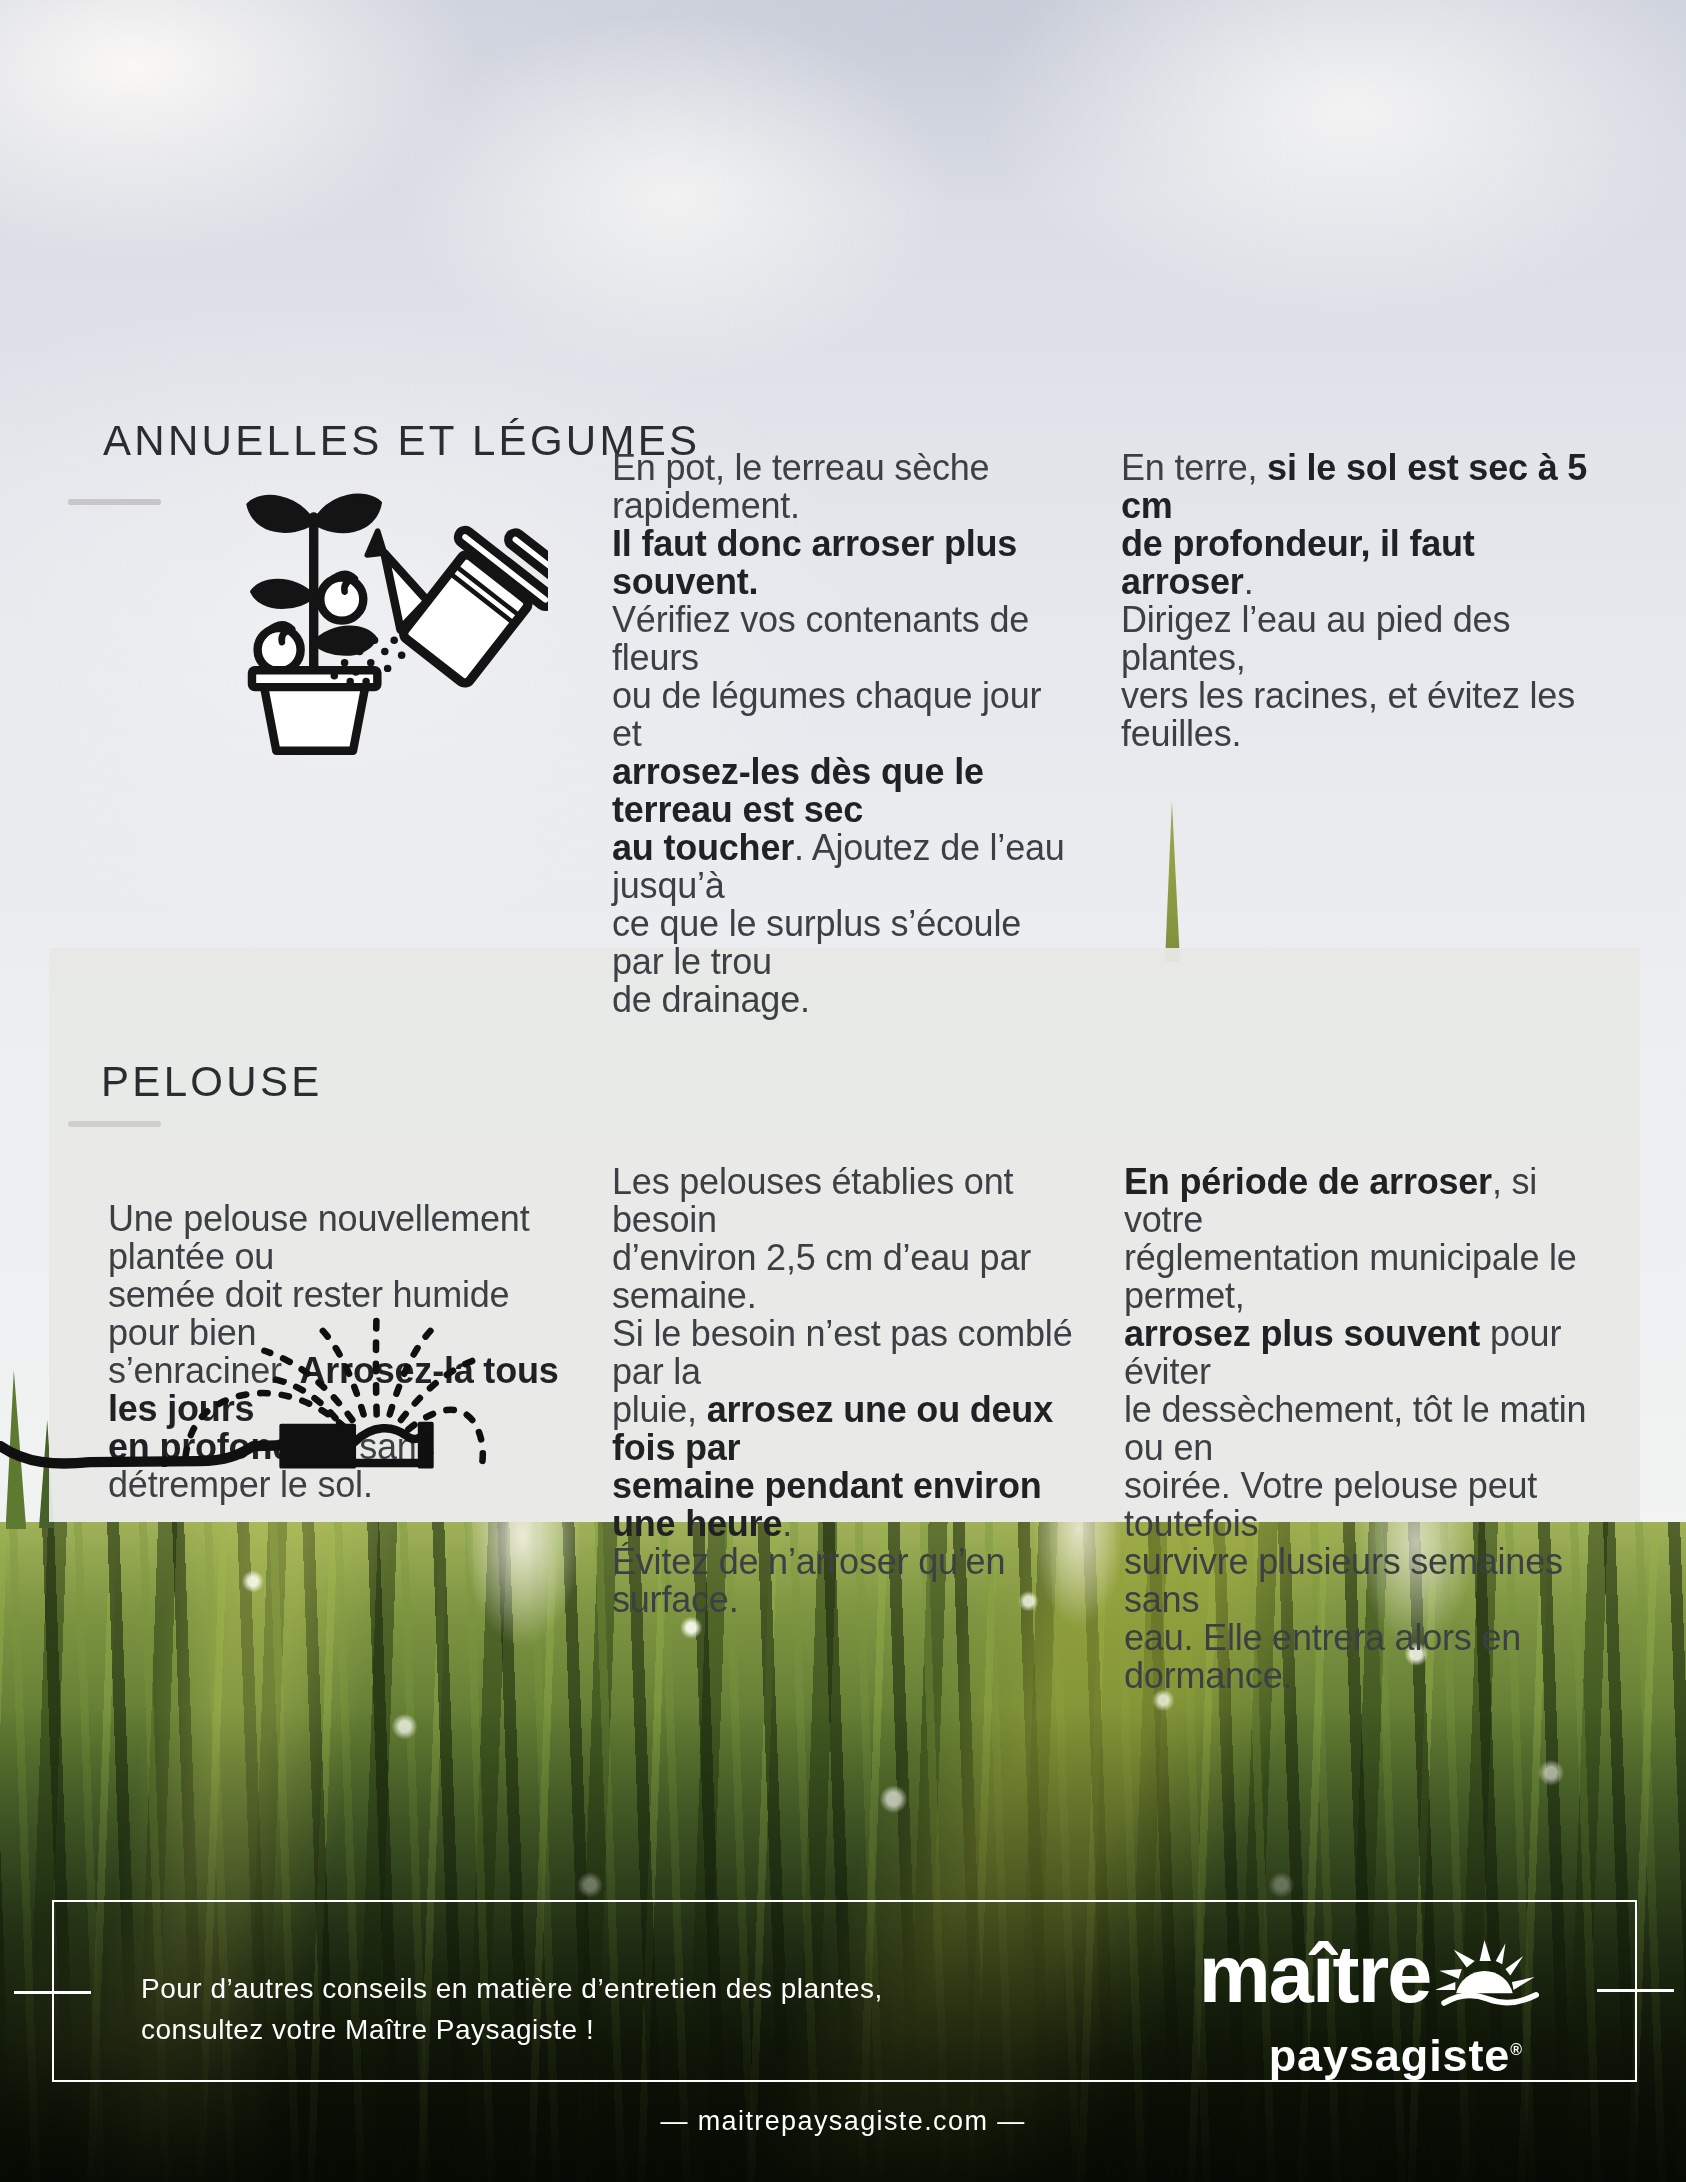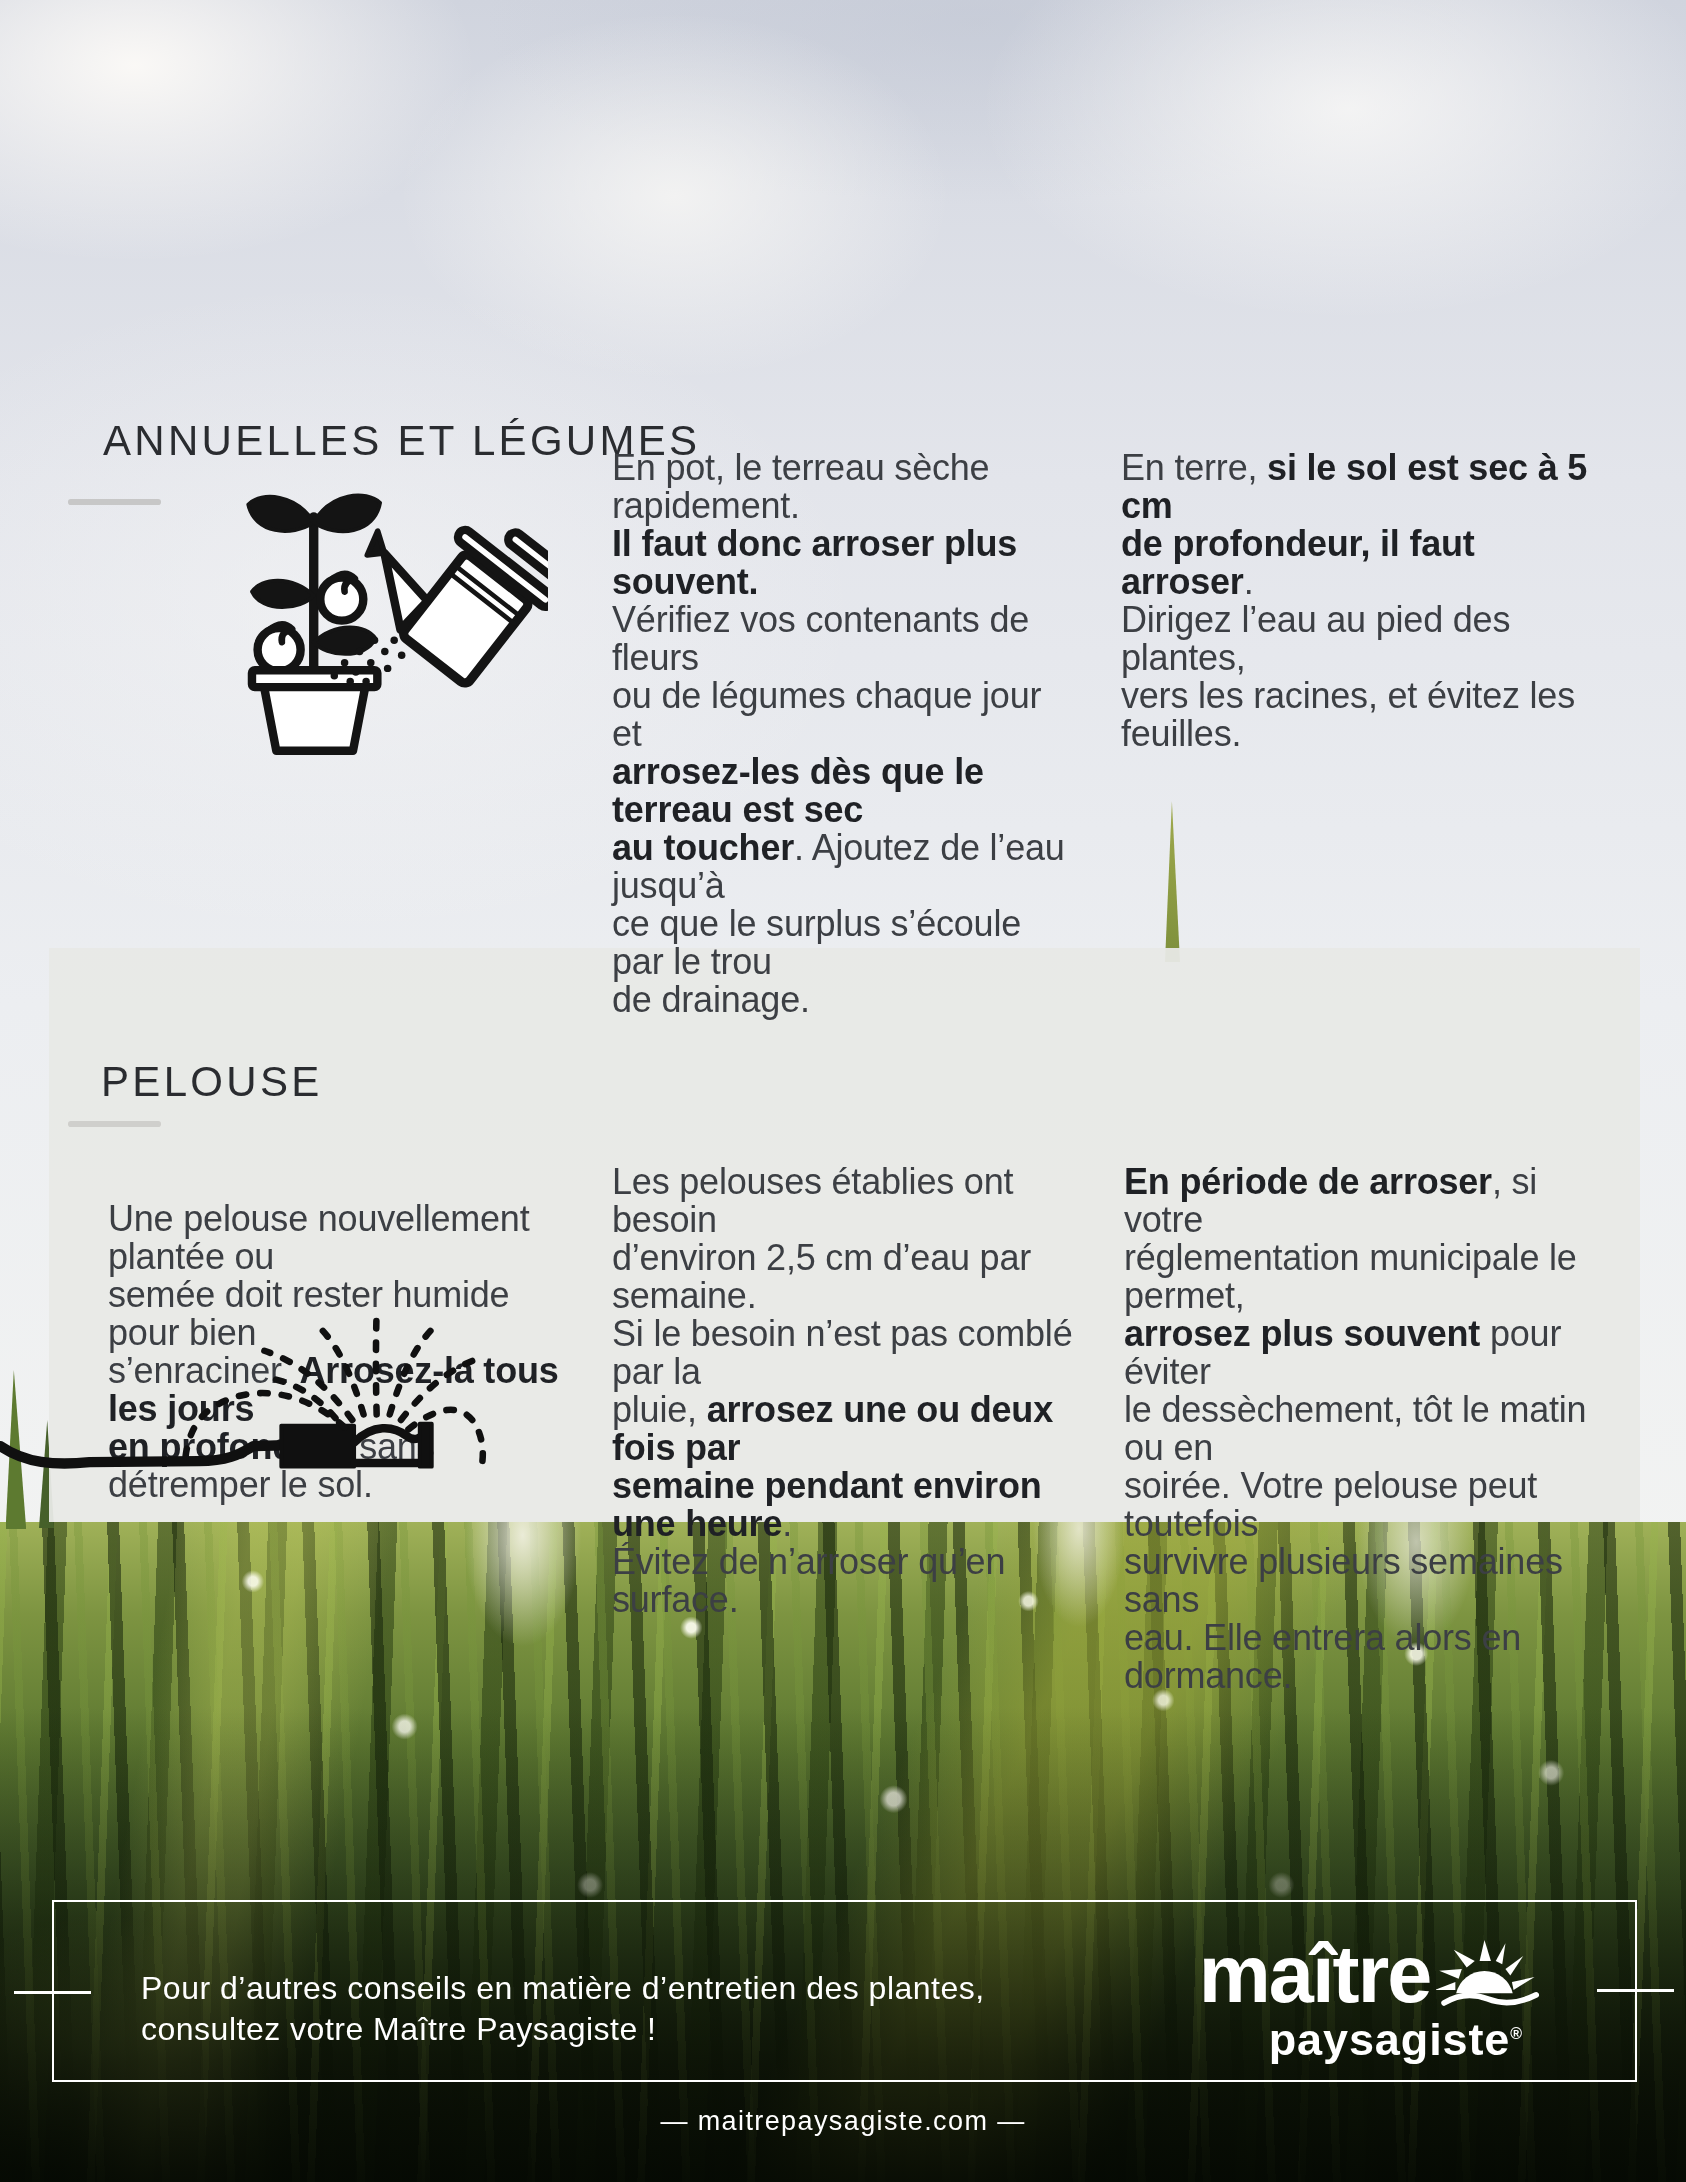--- a/index.html
+++ b/index.html
@@ -52,22 +52,22 @@
   .h-underline{position:absolute;z-index:3;width:93px;height:5.6px;background:#c7c7c7;border-radius:2.8px;}
   .col{position:absolute;z-index:3;font-size:36px;line-height:38px;color:#3c3f44;letter-spacing:-0.2px;}
   .rich{white-space:pre-line;}
   .rich .b{font-weight:bold;color:#1f2125;}
   .illus{position:absolute;z-index:3;}
   
   .f-frame{position:absolute;left:52px;top:1900px;width:1585px;height:182px;border:2.8px solid #ffffff;box-sizing:border-box;z-index:4;}
   .f-tick{position:absolute;height:2.8px;background:#ffffff;z-index:5;}
   .f-tick-left{left:14px;top:1991px;width:77px;}
   .f-tick-right{left:1597px;top:1989px;width:77px;}
-  .f-note{position:absolute;left:141px;top:1968px;z-index:5;color:#ffffff;font-size:32px;line-height:41px;letter-spacing:0.5px;white-space:pre-line;}
-  .logo{position:absolute;left:1204px;top:1936px;width:337px;z-index:5;color:#ffffff;display:flex;flex-direction:column;align-items:flex-end;}
+  .f-note{position:absolute;left:141px;top:1968px;z-index:5;color:#ffffff;font-size:28px;line-height:41px;letter-spacing:0.5px;white-space:pre-line;}
+  .logo{position:absolute;left:1204px;top:1936px;width:337px;z-index:5;color:#ffffff;display:flex;flex-direction:column;align-items:flex-end;gap:16px;}
   .logo-row{display:flex;align-items:flex-end;}
   .logo-top{font-size:81px;font-weight:bold;letter-spacing:-1.9px;line-height:73px;}
   .logo-sun{margin-left:5.6px;margin-bottom:-3.7px;}
   .logo-bottom{font-size:45px;font-weight:bold;letter-spacing:0.9px;line-height:41px;margin-top:1.9px;margin-right:18px;}
   .logo-reg{font-size:16px;vertical-align:super;font-weight:bold;}
   .f-url{position:absolute;left:0;top:2106px;width:1686px;text-align:center;z-index:5;color:#ffffff;font-size:27px;letter-spacing:1.4px;}
   svg{display:block;}
 </style>
 </head>
 <body>

